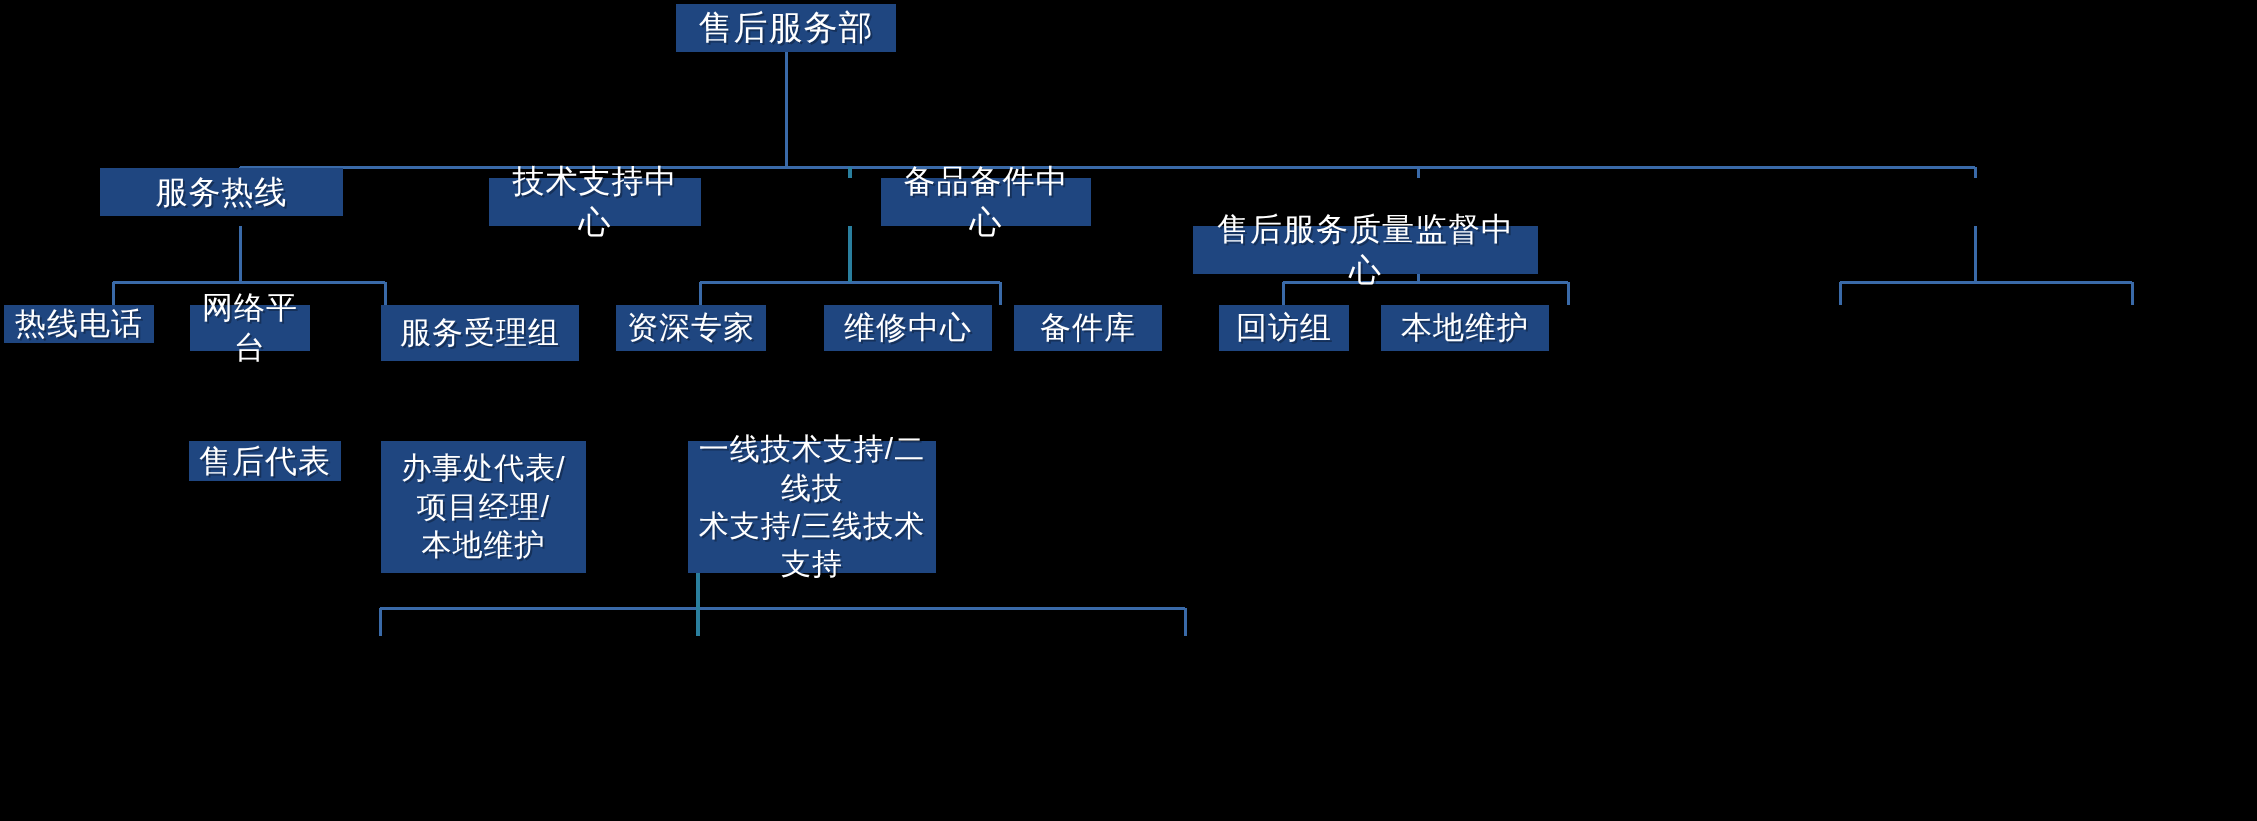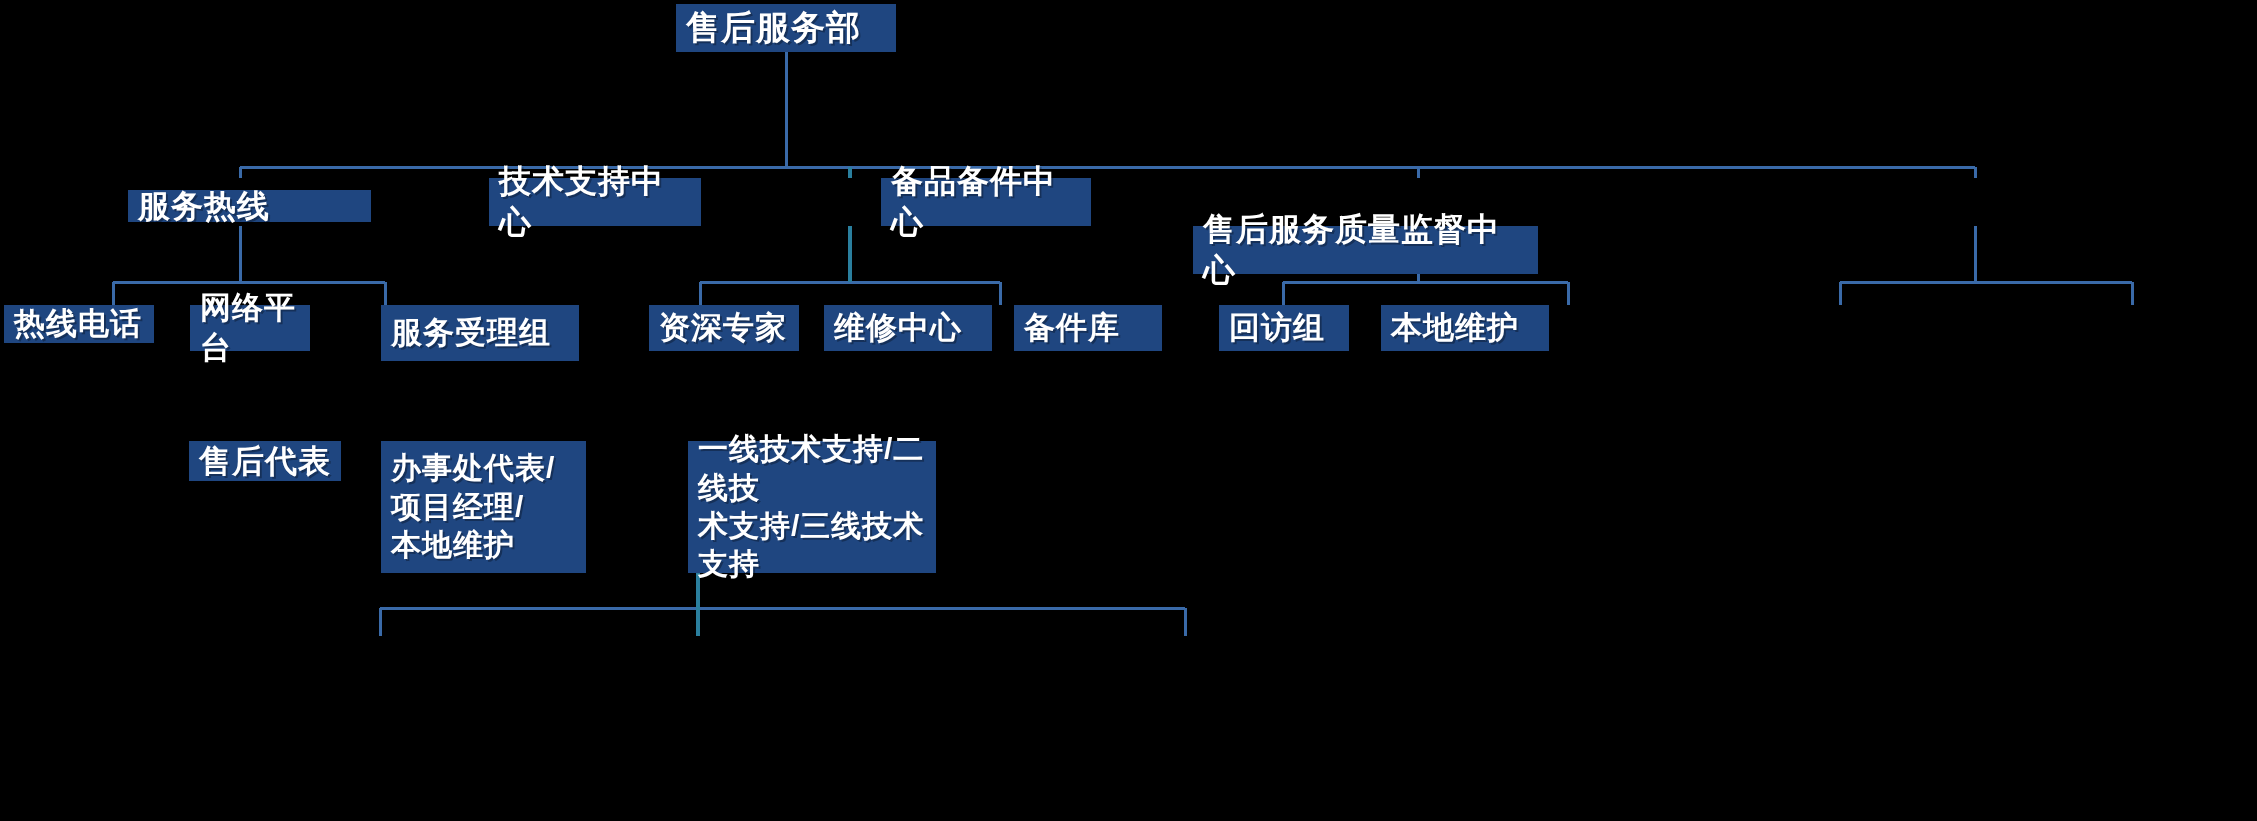--- a/index.html
+++ b/index.html
@@ -24,22 +24,22 @@
     height: 821px;
   }
   .node {
     position: absolute;
     box-sizing: border-box;
     background: #1f4680;
     color: #ffffff;
     display: flex;
     align-items: center;
     justify-content: center;
-    text-align: left;
-    font-weight: bold;
+    text-align: center;
+    font-weight: normal;
     letter-spacing: 1px;
     line-height: 1.28;
     text-shadow: 2px 2px 0 rgba(0,0,0,0.30);
     padding: 0 10px;
   }
   .node-label {
     display: block;
     width: 100%;
     white-space: pre-line;
   }
@@ -96,21 +96,21 @@
       <path d="M 850 226 L 850 282"></path>
 
       <path d="M 698 495 L 698 636"></path>
     </g>
   </svg>
 
   <div class="node tier-root" style="left:676px; top:4px; width:220px; height:48px;">
     <span class="node-label">售后服务部</span>
   </div>
 
-  <div class="node tier-2" style="left:100px; top:190px; width:243px; height:32px;margin-left:28px;">
+  <div class="node tier-2" style="left:100px; top:168px; width:243px; height:48px;">
     <span class="node-label">服务热线</span>
   </div>
   <div class="node tier-2" style="left:489px; top:178px; width:212px; height:48px;">
     <span class="node-label">技术支持中心</span>
   </div>
   <div class="node tier-2" style="left:881px; top:178px; width:210px; height:48px;">
     <span class="node-label">备品备件中心</span>
   </div>
   <div class="node tier-2" style="left:1193px; top:178px; width:345px; height:48px;margin-top:48px;">
     <span class="node-label">售后服务质量监督中心</span>
@@ -118,21 +118,21 @@
 
   <div class="node tier-3" style="left:4px; top:305px; width:150px; height:38px;">
     <span class="node-label">热线电话</span>
   </div>
   <div class="node tier-3" style="left:190px; top:305px; width:120px; height:46px;">
     <span class="node-label">网络平台</span>
   </div>
   <div class="node tier-3" style="left:381px; top:305px; width:198px; height:56px;">
     <span class="node-label">服务受理组</span>
   </div>
-  <div class="node tier-3" style="left:616px; top:305px; width:150px; height:46px;margin-left:33px;">
+  <div class="node tier-3" style="left:616px; top:305px; width:150px; height:46px;">
     <span class="node-label">资深专家</span>
   </div>
   <div class="node tier-3" style="left:824px; top:305px; width:168px; height:46px;">
     <span class="node-label">维修中心</span>
   </div>
   <div class="node tier-3" style="left:1014px; top:305px; width:148px; height:46px;">
     <span class="node-label">备件库</span>
   </div>
   <div class="node tier-3" style="left:1219px; top:305px; width:130px; height:46px;">
     <span class="node-label">回访组</span>

